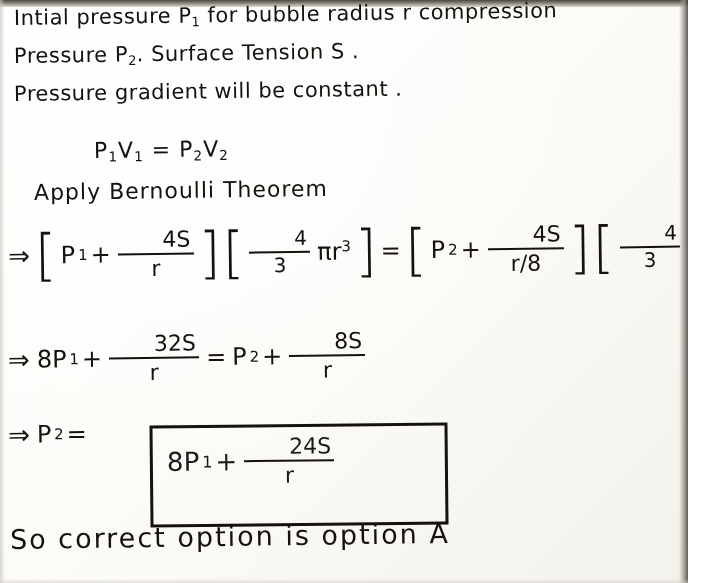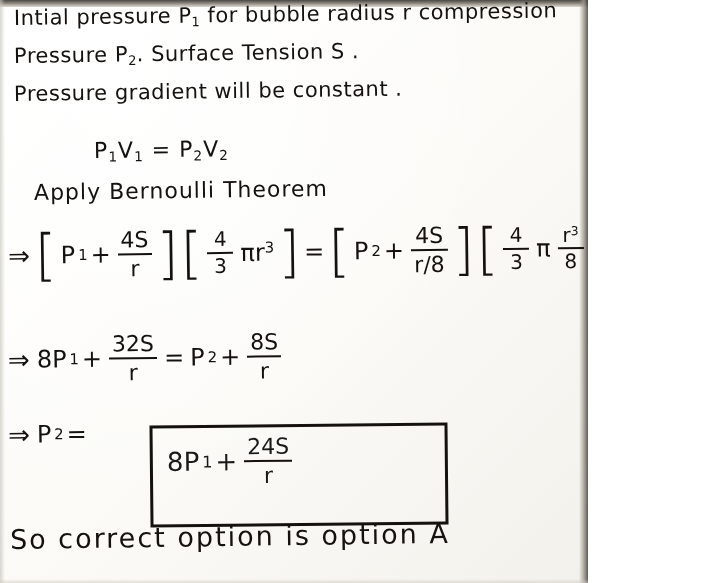--- a/index.html
+++ b/index.html
@@ -2,21 +2,21 @@
 <html><head>
 <meta charset="utf-8">
 <style>
   html, body {
     margin: 0;
     padding: 0;
     background: #ffffff;
   }
   #page {
     position: relative;
-    width: 588px;
+    width: 688px;
     height: 583px;
     background: #c4b5fd;
     overflow: hidden;
     font-family: "DejaVu Sans", sans-serif;
     color: #1a1a1a;
   }
   
   .edge-top {
     position: absolute;
     top: 0; left: 0; right: 0;
@@ -102,21 +102,21 @@
   .term { margin: 0 3px; }
 
   .frac {
     display: inline-flex;
     flex-direction: column;
     align-items: center;
     vertical-align: middle;
     margin: 0 4px;
     line-height: 1.05;
   }
-  .frac .num { font-size: 22px; padding: 0 3px; }
+  .frac .num { font-size: 22px; padding: 0 3px; margin-left: 42px; }
   .frac .den { font-size: 22px; padding: 0 3px; }
   .frac .bar {
     width: 100%;
     min-width: 26px;
     height: 2px;
     background: #14110f;
     margin: 2px 0;
   }
   .frac.small .num, .frac.small .den { font-size: 20px; }
 

